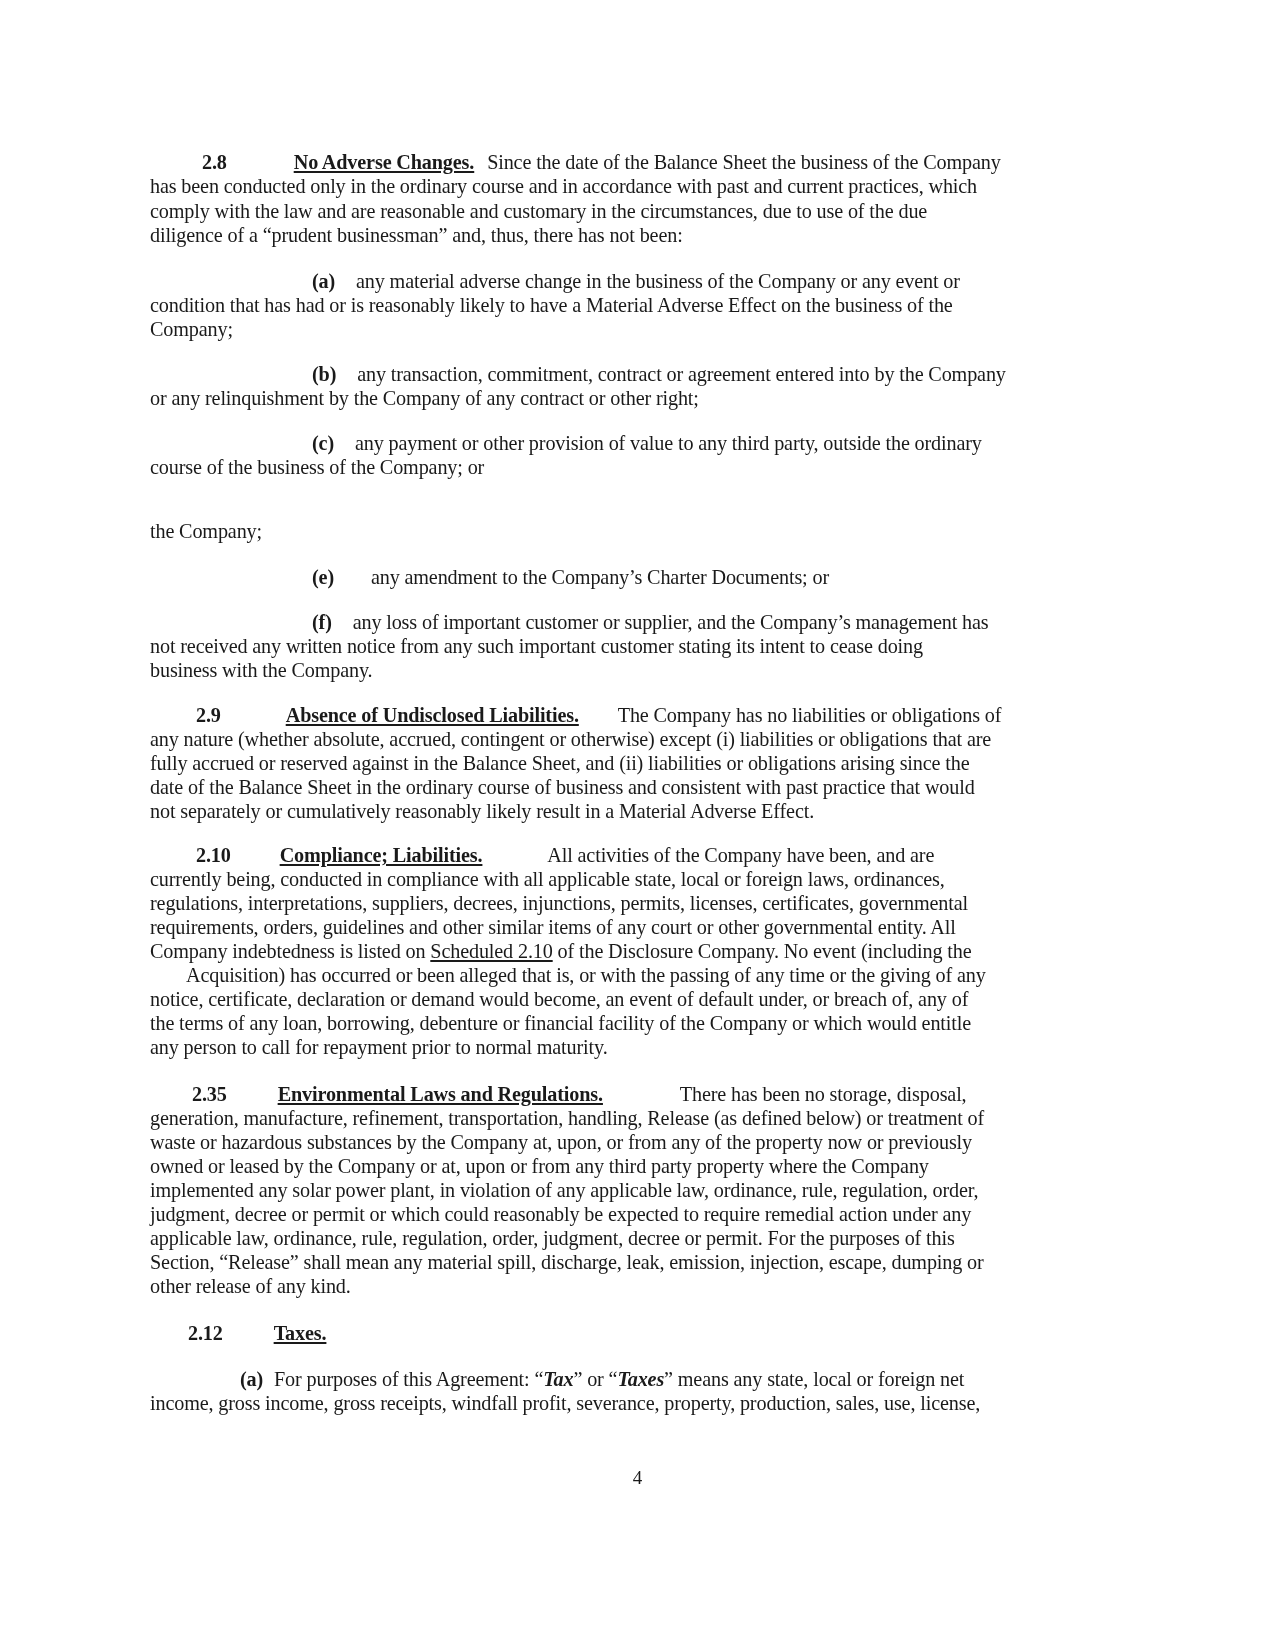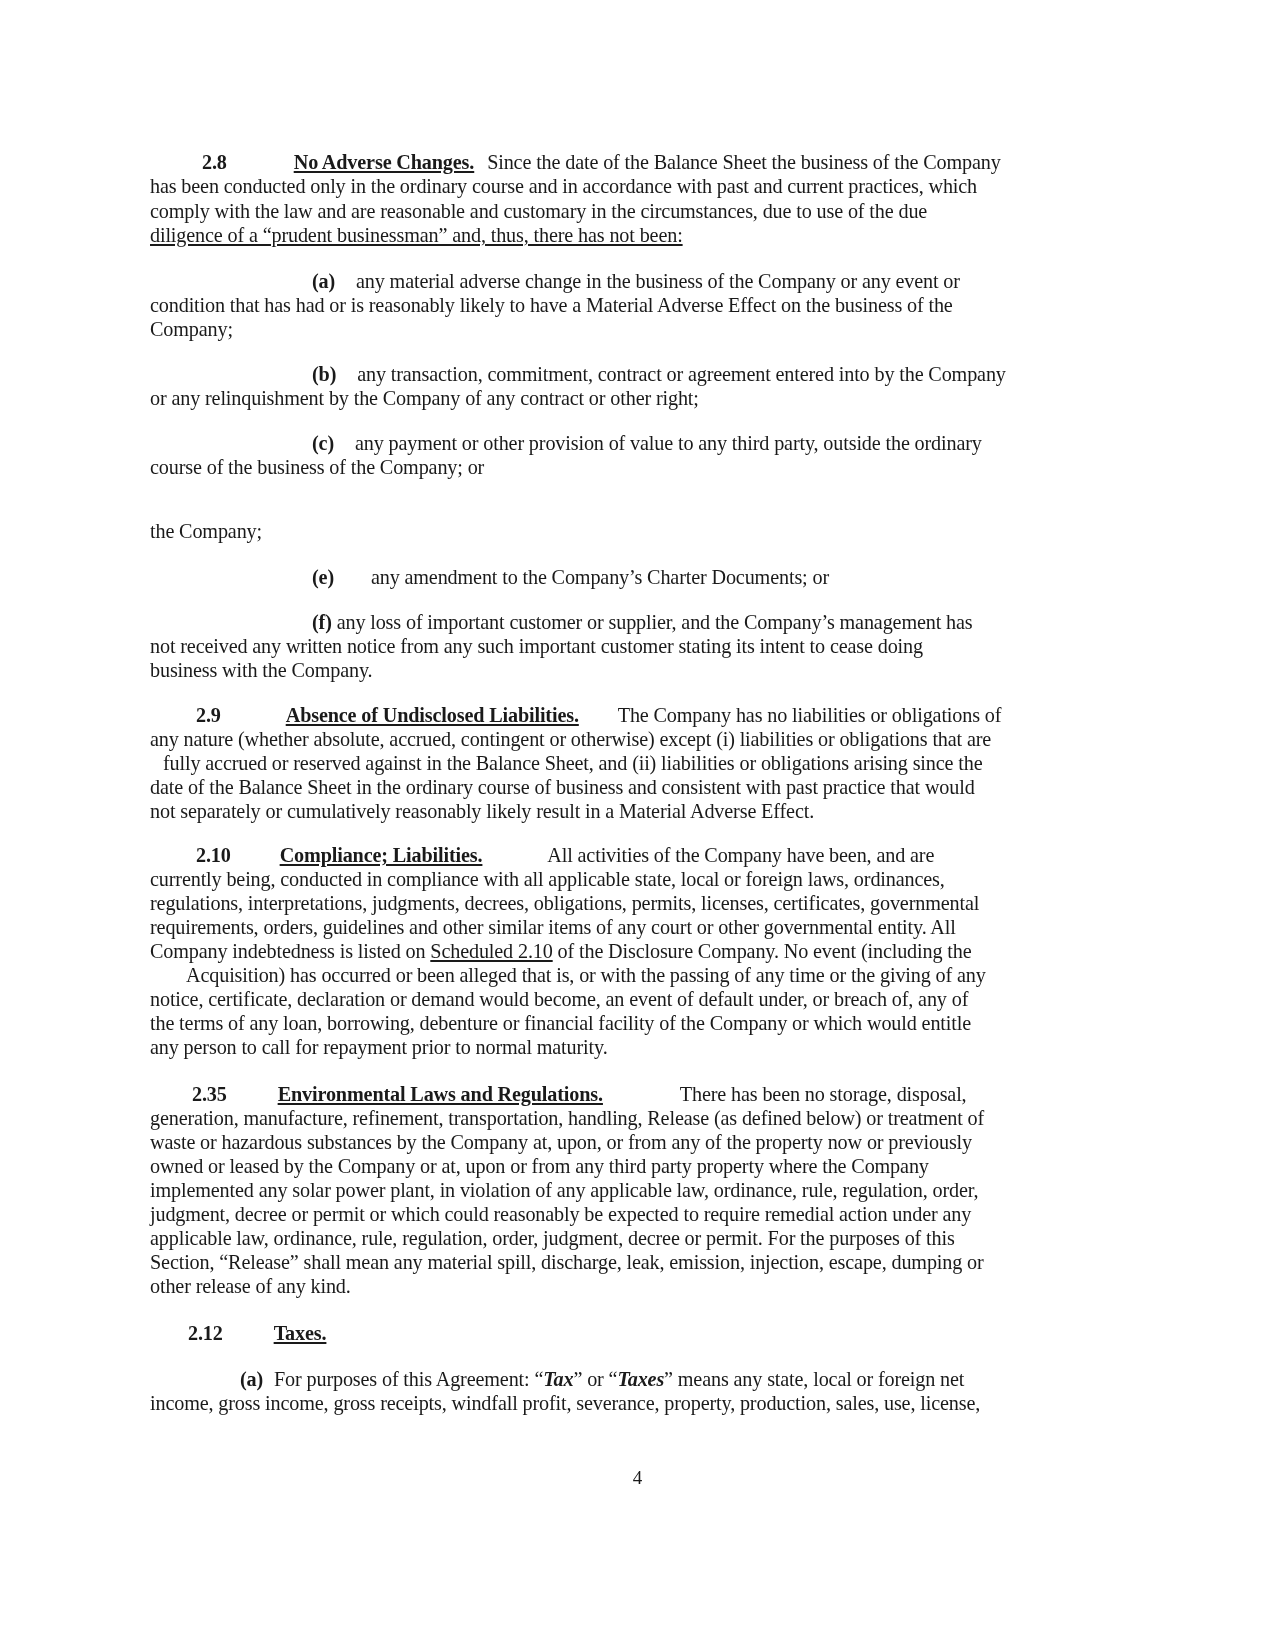--- a/index.html
+++ b/index.html
@@ -18,21 +18,21 @@
 
 <div class="page">
 
   <div class="line" style="top:150px;left:202px;">
     <span class="num">2.8</span>
     <span class="head" style="margin-left:62px;">No Adverse Changes.</span>
     <span style="margin-left:8px;">Since the date of the Balance Sheet the business of the Company</span>
   </div>
   <div class="line" style="top:174px;">has been conducted only in the ordinary course and in accordance with past and current practices, which</div>
   <div class="line" style="top:199px;">comply with the law and are reasonable and customary in the circumstances, due to use of the due</div>
-  <div class="line" style="top:223px;text-decoration:underline;">diligence of a “prudent businessman” and, thus, there has not been:</div>
+  <div class="line" style="top:223px;">diligence of a “prudent businessman” and, thus, there has not been:</div>
 
   <div class="line" style="top:269px;left:312px;">
     <span class="num">(a)</span>
     <span style="margin-left:16px;">any material adverse change in the business of the Company or any event or</span>
   </div>
   <div class="line" style="top:293px;">condition that has had or is reasonably likely to have a Material Adverse Effect on the business of the</div>
   <div class="line" style="top:317px;">Company;</div>
 
   <div class="line" style="top:362px;left:312px;">
     <span class="num">(b)</span>
@@ -48,42 +48,42 @@
 
   <div class="line" style="top:519px;">the Company;</div>
 
   <div class="line" style="top:565px;left:312px;">
     <span class="num">(e)</span>
     <span style="margin-left:32px;">any amendment to the Company’s Charter Documents; or</span>
   </div>
 
   <div class="line" style="top:610px;left:312px;">
     <span class="num">(f)</span>
-    <span style="">any loss of important customer or supplier, and the Company’s management has</span>
+    <span style="margin-left:16px;">any loss of important customer or supplier, and the Company’s management has</span>
   </div>
   <div class="line" style="top:634px;">not received any written notice from any such important customer stating its intent to cease doing</div>
   <div class="line" style="top:658px;">business with the Company.</div>
 
   <div class="line" style="top:703px;left:196px;">
     <span class="num">2.9</span>
     <span class="head" style="margin-left:60px;">Absence of Undisclosed Liabilities.</span>
     <span style="margin-left:34px;">The Company has no liabilities or obligations of</span>
   </div>
   <div class="line" style="top:727px;">any nature (whether absolute, accrued, contingent or otherwise) except (i) liabilities or obligations that are</div>
-  <div class="line" style="top:751px;margin-left:13px;">fully accrued or reserved against in the Balance Sheet, and (ii) liabilities or obligations arising since the</div>
+  <div class="line" style="top:751px;">fully accrued or reserved against in the Balance Sheet, and (ii) liabilities or obligations arising since the</div>
   <div class="line" style="top:775px;">date of the Balance Sheet in the ordinary course of business and consistent with past practice that would</div>
   <div class="line" style="top:799px;">not separately or cumulatively reasonably likely result in a Material Adverse Effect.</div>
 
   <div class="line" style="top:843px;left:196px;">
     <span class="num">2.10</span>
     <span class="head" style="margin-left:44px;">Compliance; Liabilities.</span>
     <span style="margin-left:60px;">All activities of the Company have been, and are</span>
   </div>
   <div class="line" style="top:867px;">currently being, conducted in compliance with all applicable state, local or foreign laws, ordinances,</div>
-  <div class="line" style="top:891px;">regulations, interpretations, judgments, decrees, obligations, permits, licenses, certificates, governmental</div>
+  <div class="line" style="top:891px;">regulations, interpretations, suppliers, decrees, injunctions, permits, licenses, certificates, governmental</div>
   <div class="line" style="top:915px;">requirements, orders, guidelines and other similar items of any court or other governmental entity. All</div>
   <div class="line" style="top:939px;">
     <span>Company indebtedness is listed on </span><span class="u">Scheduled 2.10</span><span> of the Disclosure Company. No event (including the</span>
   </div>
   <div class="line" style="top:963px;margin-left:36px;">Acquisition) has occurred or been alleged that is, or with the passing of any time or the giving of any</div>
   <div class="line" style="top:987px;">notice, certificate, declaration or demand would become, an event of default under, or breach of, any of</div>
   <div class="line" style="top:1011px;">the terms of any loan, borrowing, debenture or financial facility of the Company or which would entitle</div>
   <div class="line" style="top:1035px;">any person to call for repayment prior to normal maturity.</div>
 
   <div class="line" style="top:1082px;left:192px;">

